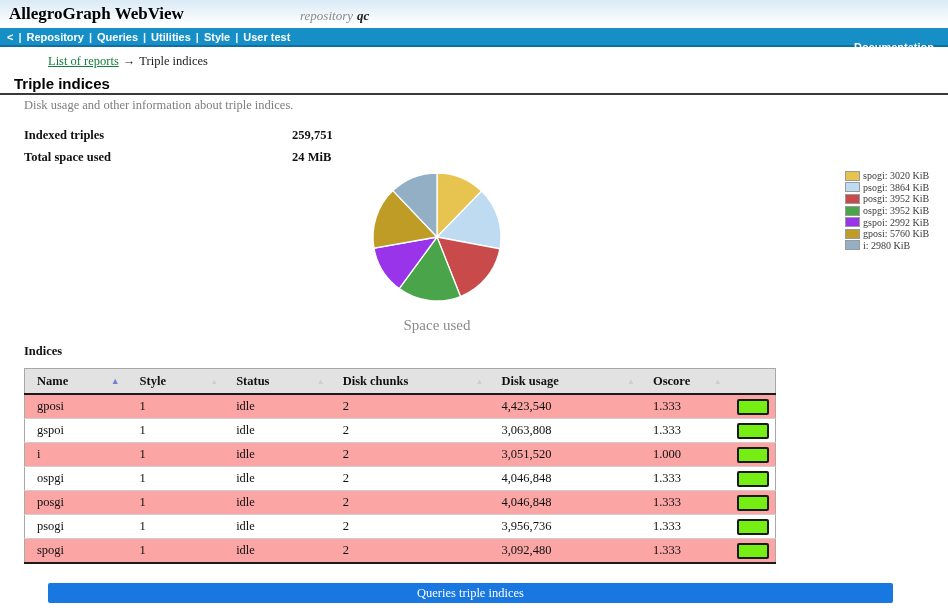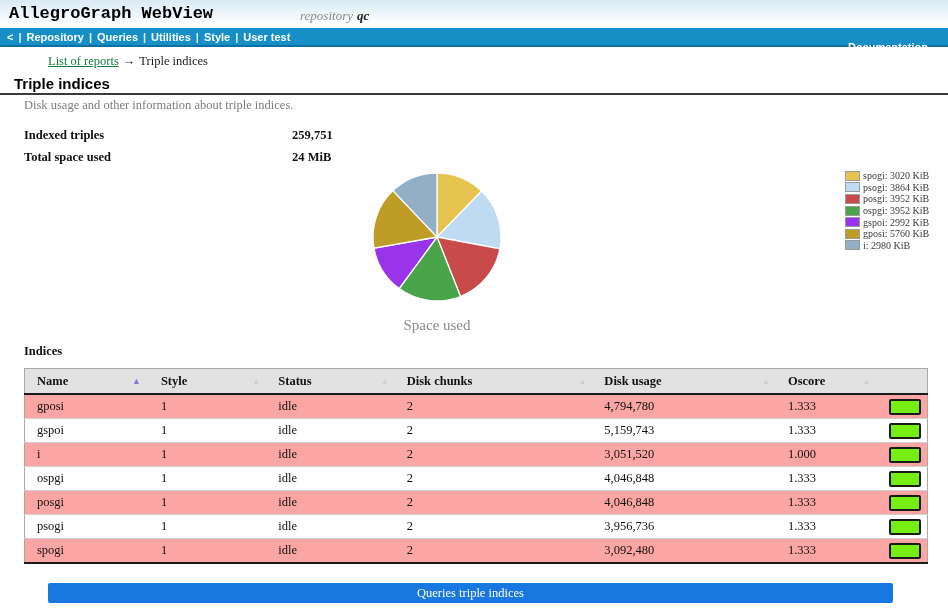--- a/index.html
+++ b/index.html
@@ -2,34 +2,34 @@
 <html><head>
 <meta charset="utf-8">
 <style>
   html,body{margin:0;padding:0;background:#fff;}
   #app{position:relative;width:948px;height:614px;background:#fff;overflow:hidden;
        font-family:"Liberation Serif",serif;color:#222;}
 
   
   .top-header{position:absolute;left:0;top:0;width:948px;height:28px;
     background:linear-gradient(to bottom,#d9eaf6 0%,#ffffff 90%);}
-  .app-title{position:absolute;left:9px;top:4px;font-family:Liberation Mono, monospace;
+  .app-title{position:absolute;left:9px;top:4px;font-family:Liberation Serif, serif;
     font-weight:bold;font-size:17px;color:#000;}
   .repo-info{position:absolute;left:300px;top:8px;font-size:13px;color:#8a8a8a;font-style:italic;}
   .repo-name{color:#222;font-weight:bold;margin-left:4px;}
 
   
   .nav-bar{position:absolute;left:0;top:28px;width:948px;height:17px;
     background:var(--nav-blue);border-bottom:2px solid #0f6fa2;
     display:flex;align-items:center;font-family:"Liberation Sans",sans-serif;
     font-size:11px;font-weight:bold;color:#fff;}
   .nav-left{display:flex;align-items:center;padding-left:2px;flex:1;}
   .nav-item{padding:0 5px;cursor:pointer;white-space:nowrap;}
   .nav-sep{color:#e8f4fb;}
-  .nav-right{padding-right:20px;cursor:pointer;margin-top:20px;}
+  .nav-right{padding-right:14px;cursor:pointer;margin-top:20px;}
 
   
   .breadcrumb{position:absolute;left:48px;top:54px;font-size:12.5px;color:#222;}
   .breadcrumb a{color:#15803d;text-decoration:underline;cursor:pointer;}
   .bc-arrow{margin:0 4px;}
 
   
   .page-title{position:absolute;left:14px;top:75px;font-family:"Liberation Sans",sans-serif;
     font-weight:bold;font-size:15px;color:#000;}
   .title-rule{position:absolute;left:0;top:93px;width:948px;height:0;border-top:2px solid #3a3a3a;}
@@ -42,21 +42,21 @@
   
   .pie-wrap{position:absolute;left:362px;top:162px;width:150px;height:150px;}
   .chart-title{position:absolute;left:337px;top:317px;width:200px;text-align:center;
     font-size:15px;color:#8a8a8a;}
   .legend{position:absolute;left:845px;top:170px;}
   .legend-item{display:flex;align-items:center;height:11.6px;font-size:10px;color:#3a3a3a;white-space:nowrap;}
   .legend-swatch{width:13px;height:8px;border:1px solid #9a9a9a;margin-right:3px;flex:0 0 auto;}
 
   
   .section-label{position:absolute;left:24px;top:344px;font-weight:bold;font-size:12.5px;color:#111;}
-  .idx-table{position:absolute;left:24px;top:368px;width:904px;border-collapse:collapse;
+  .idx-table{position:absolute;left:24px;top:368px;width:752px;border-collapse:collapse;
     font-size:12.5px;color:#111;border:1px solid #a8a8a8;}
   .idx-table th{background:#e2e2e2;font-weight:bold;text-align:left;height:24px;
     padding:0 0 0 12px;border-bottom:2px solid #1a1a1a;position:relative;}
   .idx-table td{height:23px;padding:0 0 0 12px;border-bottom:1px solid #cfcfcf;}
   .idx-table tr.odd td{background:#fca5a5;}
   .idx-table tr:last-child td{border-bottom:2px solid #1a1a1a;}
   .sort-asc{color:#7b7bd8;font-size:9px;position:absolute;right:8px;top:7px;}
   .sort-ghost{color:#cfcfcf;font-size:8px;position:absolute;right:6px;top:8px;}
   .bar-cell{padding:0 6px 0 0 !important;text-align:right;}
   .green-bar{display:inline-block;width:28px;height:12px;background:var(--bar-green);
@@ -165,30 +165,30 @@
           <th>Oscore<span class="sort-ghost">▲</span></th>
           <th></th>
         </tr>
     </thead>
     <tbody id="table-body">
         <tr class="odd">
           <td>gposi</td>
           <td>1</td>
           <td>idle</td>
           <td>2</td>
-          <td>4,794,780</td>
+          <td>4,423,540</td>
           <td>1.333</td>
           <td class="bar-cell"><span class="green-bar"></span></td>
         </tr>
         <tr class="even">
           <td>gspoi</td>
           <td>1</td>
           <td>idle</td>
           <td>2</td>
-          <td>5,159,743</td>
+          <td>3,063,808</td>
           <td>1.333</td>
           <td class="bar-cell"><span class="green-bar"></span></td>
         </tr>
         <tr class="odd">
           <td>i</td>
           <td>1</td>
           <td>idle</td>
           <td>2</td>
           <td>3,051,520</td>
           <td>1.000</td>

